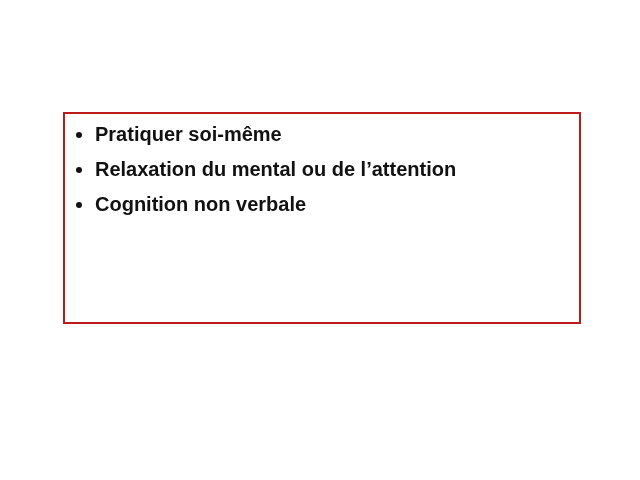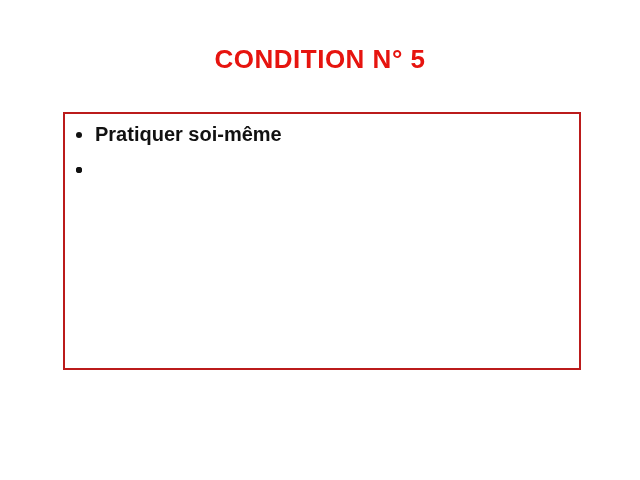--- a/index.html
+++ b/index.html
@@ -29,21 +29,21 @@
     line-height: 30px;
     font-weight: bold;
     color: var(--title-color, #e6140f);
     letter-spacing: 0.5px;
   }
   .content-box {
     position: absolute;
     left: 63px;
     top: 112px;
     width: 518px;
-    height: 258px;
+    height: 212px;
     border: 2px solid var(--border-color, #bb1b1b);
     box-sizing: border-box;
     background: var(--bg-color, #ffffff);
   }
   .bullets {
     list-style: none;
     margin: 3px 0 0 0;
     padding: 0;
   }
   .bullets li {
@@ -62,29 +62,30 @@
     width: 6px;
     height: 6px;
     border-radius: 50%;
     background: var(--text-color, #111111);
   }
 </style>
 </head>
 <body>
 
 <div class="slide">
-  <h1 class="title">CONDITION N° 5</h1>
 
   <div class="content-box">
     <ul class="bullets">
       <li>
         <span class="dot"></span>
         <span>Pratiquer soi-même</span>
       </li>
       <li>
         <span class="dot"></span>
+        <span>Relaxation du mental ou de l’attention</span>
       </li>
       <li>
         <span class="dot"></span>
+        <span>Cognition non verbale</span>
       </li>
     </ul>
   </div>
 </div>
 
 </body></html>

